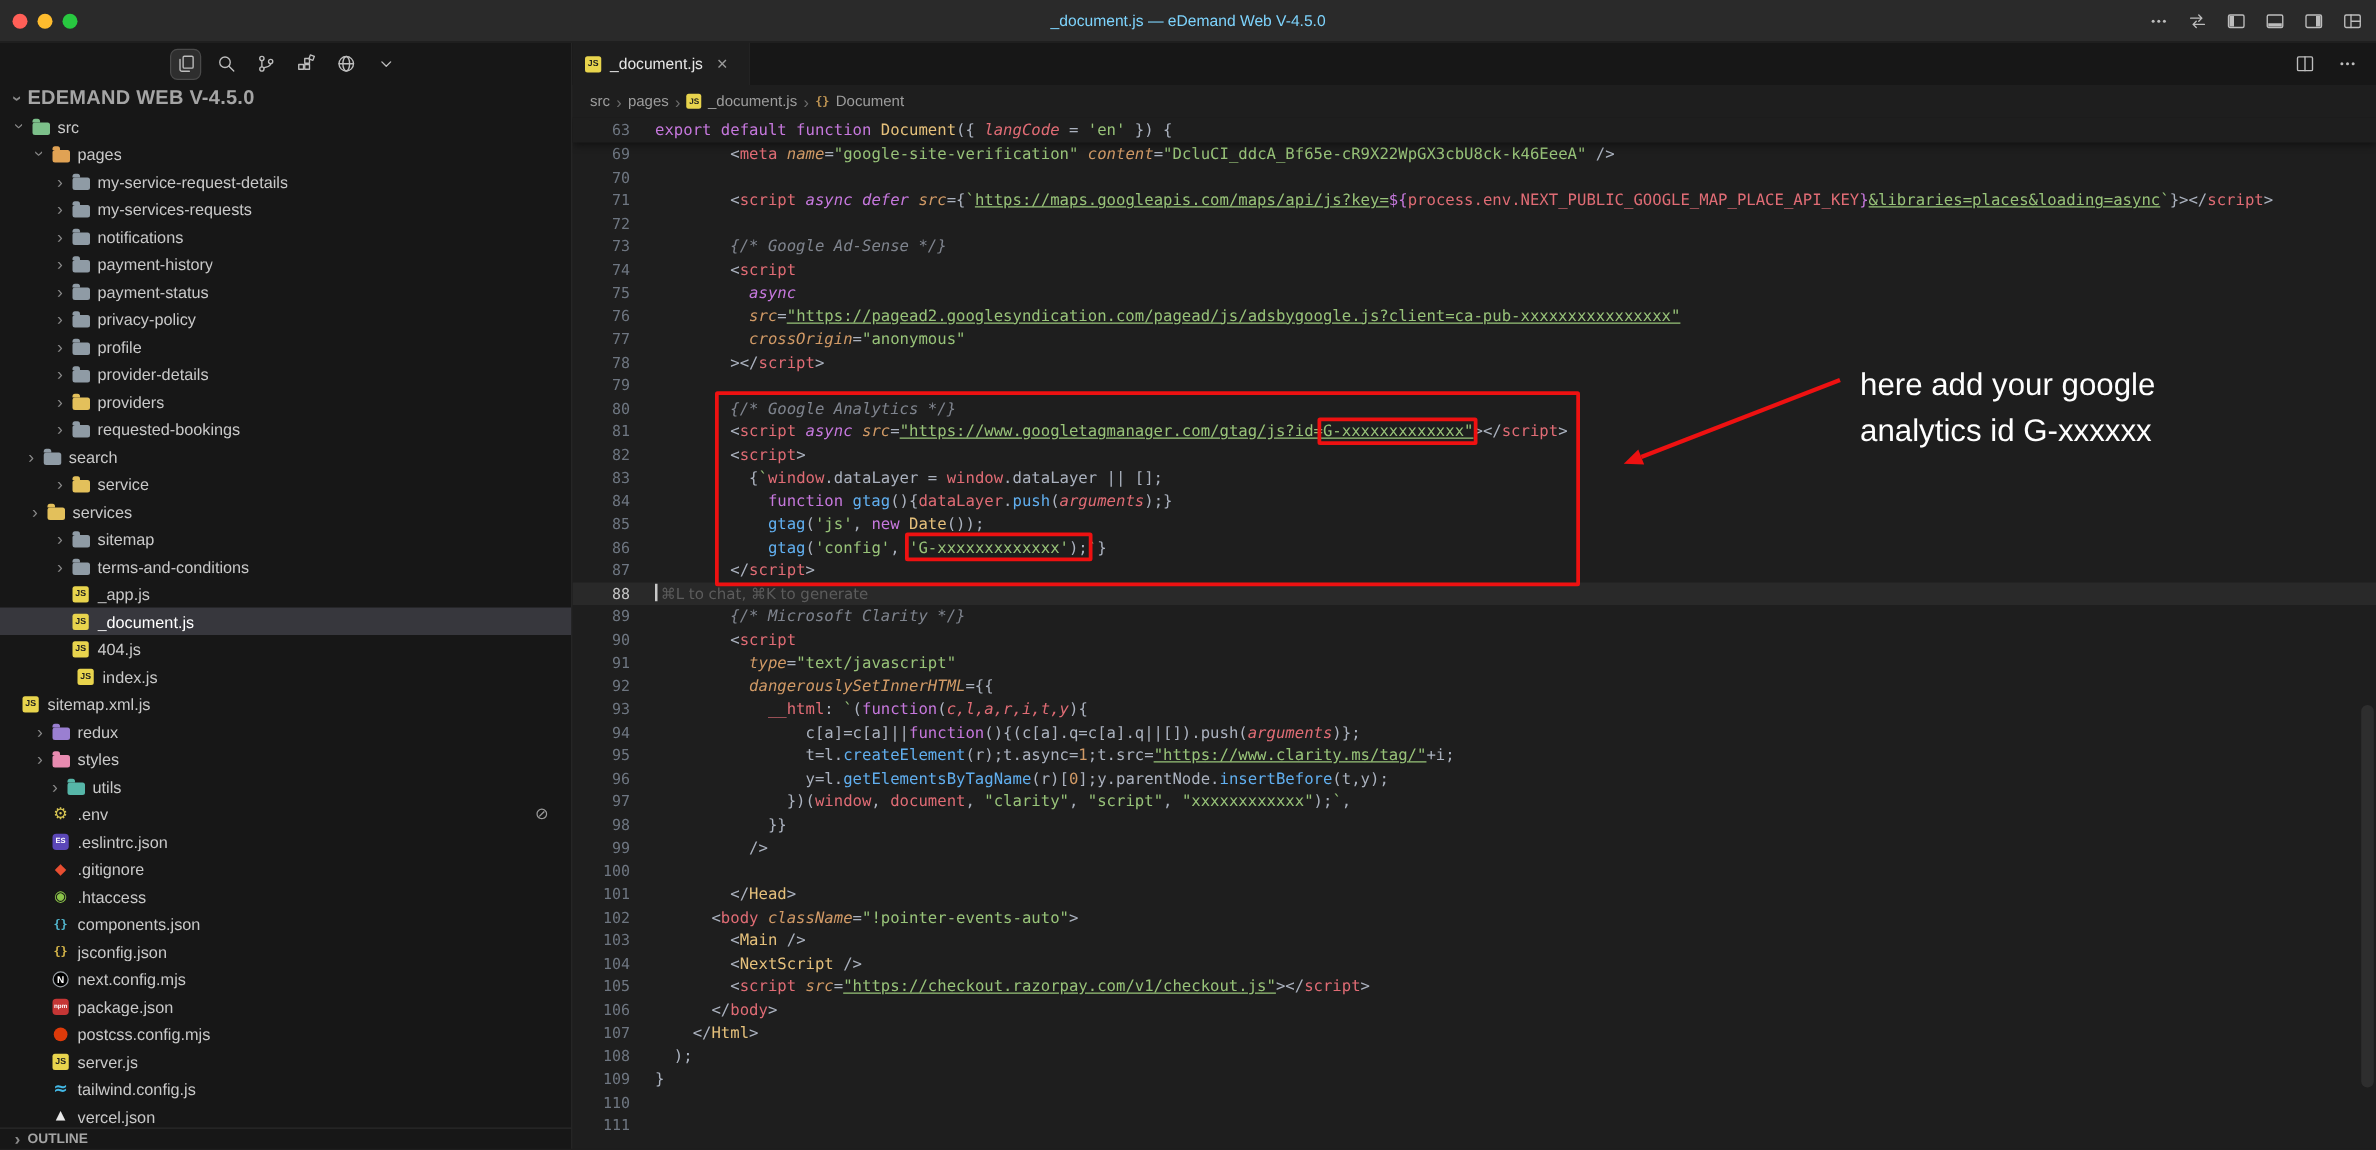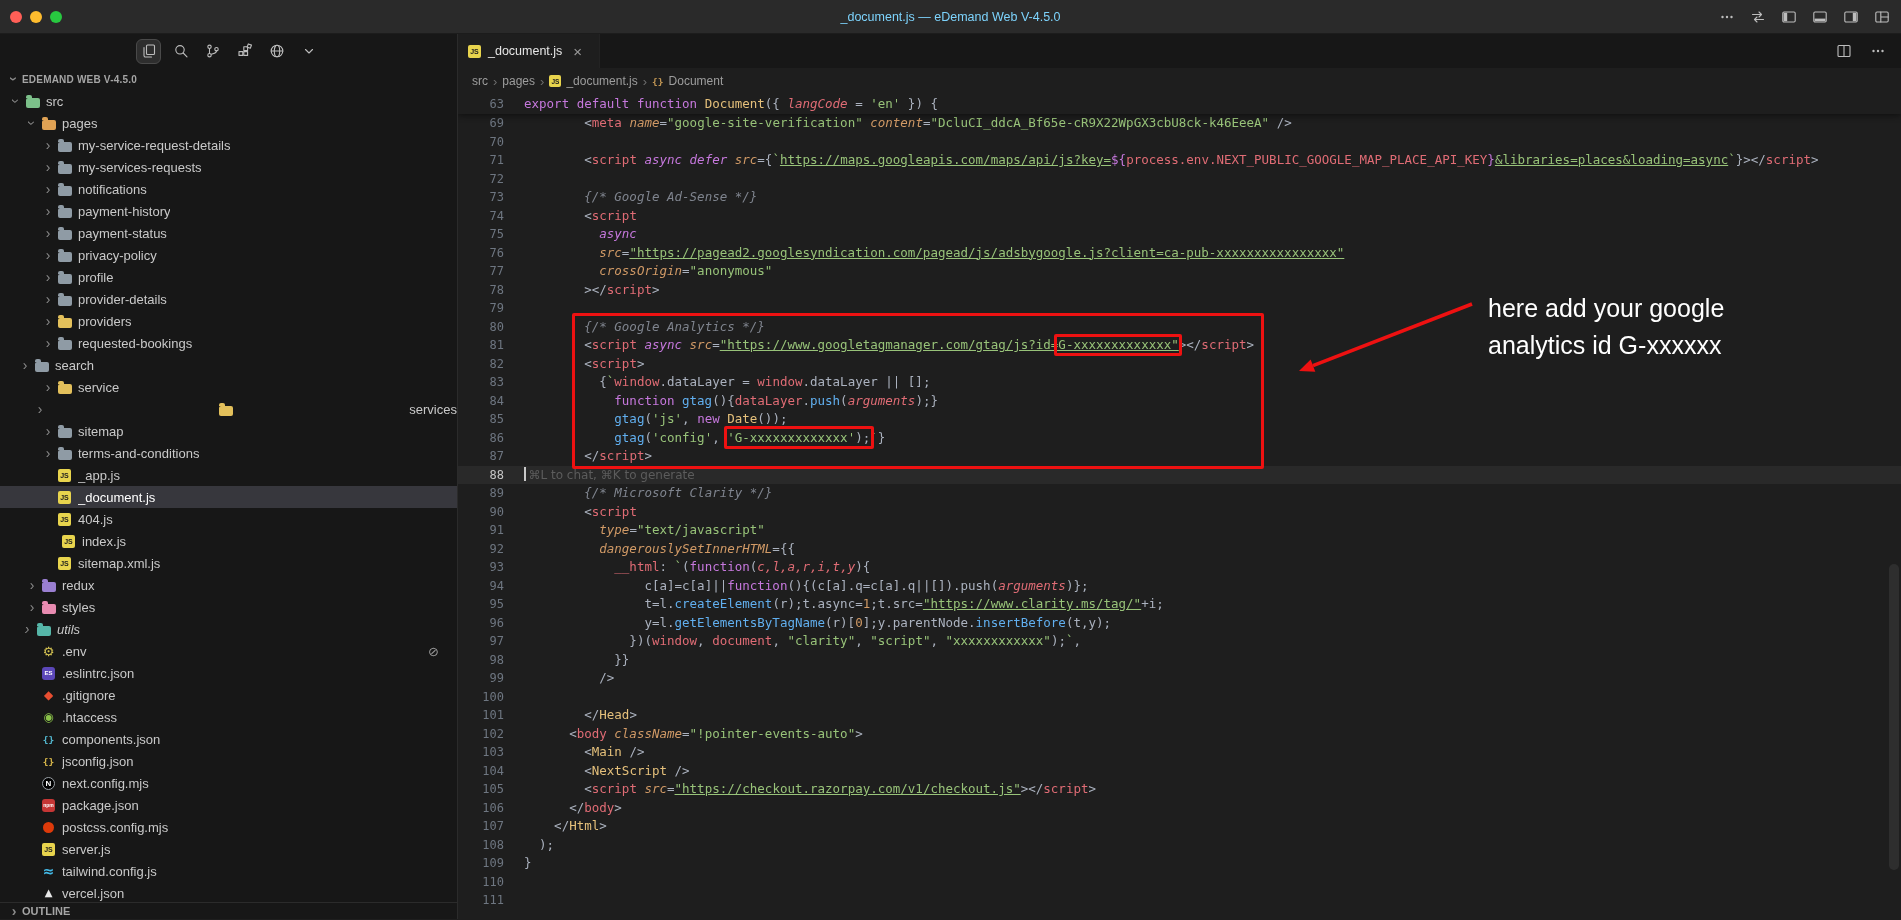--- a/index.html
+++ b/index.html
@@ -17,21 +17,21 @@
   svg.ic .fill{fill:#bdbdbd;stroke:none}
 
   
   .main{display:flex;height:885px;flex:none}
 
   
   .sidebar{width:458px;background:#171717;border-right:1px solid #2b2b2b;display:flex;flex-direction:column;flex:none}
   .side-toolbar{height:34px;display:flex;align-items:center;justify-content:center;gap:7px;flex:none}
   .tool-btn{width:25px;height:25px;display:flex;align-items:center;justify-content:center;border-radius:6px;cursor:pointer}
   .tool-btn.active{background:#2e2e2e;border:1px solid #4a4a4a}
-  .explorer-header{height:22px;display:flex;align-items:center;padding-left:6px;font-size:10px;font-weight:700;color:#a5a5a5;letter-spacing:.2px;cursor:pointer;flex:none}
+  .explorer-header{height:22px;display:flex;align-items:center;padding-left:6px;font-size:16px;font-weight:700;color:#a5a5a5;letter-spacing:.2px;cursor:pointer;flex:none}
   .tree{flex:1;overflow:hidden}
   .tree-row{height:22px;display:flex;align-items:center;font-size:13px;color:#c9c9c9;cursor:pointer;white-space:nowrap}
   .tree-row.selected{background:#37373d;color:#fff}
   .chev{width:16px;flex:none;color:#8a8a8a;font-size:14px;display:inline-flex;justify-content:center;align-items:center}
   .chev::before{content:"\203A";display:inline-block;line-height:1}
   .chev.open::before{transform:rotate(90deg)}
   .chev.hidden::before{visibility:hidden}
   .fi{width:17px;height:16px;display:inline-flex;align-items:center;justify-content:center;margin-right:5px;flex:none}
   .fold{position:relative;width:14px;height:10px;background:var(--fc);border-radius:2px;margin-top:3px}
   .fold::before{content:"";position:absolute;top:-3px;left:0;width:6px;height:3px;background:var(--fc);border-radius:2px 2px 0 0}
@@ -289,21 +289,21 @@
             </span>
             <span class="tlabel">search</span>
           </div>
           <div class="tree-row" style="padding-left: 40px;">
             <span class="chev "></span>
             <span class="fi">
               <span class="fold" style="--fc:#e3c05b"></span>
             </span>
             <span class="tlabel">service</span>
           </div>
-          <div class="tree-row" style="padding-left: 32px; justify-content: space-between;">
+          <div class="tree-row" style="padding-left: 20px;">
             <span class="chev "></span>
             <span class="fi">
               <span class="fold" style="--fc:#e3c05b"></span>
             </span>
             <span class="tlabel">services</span>
           </div>
           <div class="tree-row" style="padding-left: 40px;">
             <span class="chev "></span>
             <span class="fi">
               <span class="fold" style="--fc:#8f9ba5"></span>
@@ -338,42 +338,42 @@
             </span>
             <span class="tlabel">404.js</span>
           </div>
           <div class="tree-row" style="padding-left: 44px;">
             <span class="chev hidden"></span>
             <span class="fi">
               <span class="jsbadge" style="">JS</span>
             </span>
             <span class="tlabel">index.js</span>
           </div>
-          <div class="tree-row" style="padding-left: 40px;">
+          <div class="tree-row" style="">
             <span class="chev hidden"></span>
             <span class="fi">
               <span class="jsbadge" style="">JS</span>
             </span>
             <span class="tlabel">sitemap.xml.js</span>
           </div>
           <div class="tree-row" style="padding-left: 24px;">
             <span class="chev "></span>
             <span class="fi">
               <span class="fold" style="--fc:#9a7fd1"></span>
             </span>
             <span class="tlabel">redux</span>
           </div>
           <div class="tree-row" style="padding-left: 24px;">
             <span class="chev "></span>
             <span class="fi">
               <span class="fold" style="--fc:#e88bb0"></span>
             </span>
             <span class="tlabel">styles</span>
           </div>
-          <div class="tree-row" style="padding-left: 19px; font-style: italic;">
+          <div class="tree-row" style="padding-left: 36px;">
             <span class="chev "></span>
             <span class="fi">
               <span class="fold" style="--fc:#56b6a8"></span>
             </span>
             <span class="tlabel">utils</span>
           </div>
           <div class="tree-row" style="padding-left: 24px;">
             <span class="chev hidden"></span>
             <span class="fi">
               <span class="glyph" style="color:#d6c452;font-size:13px">⚙</span>

